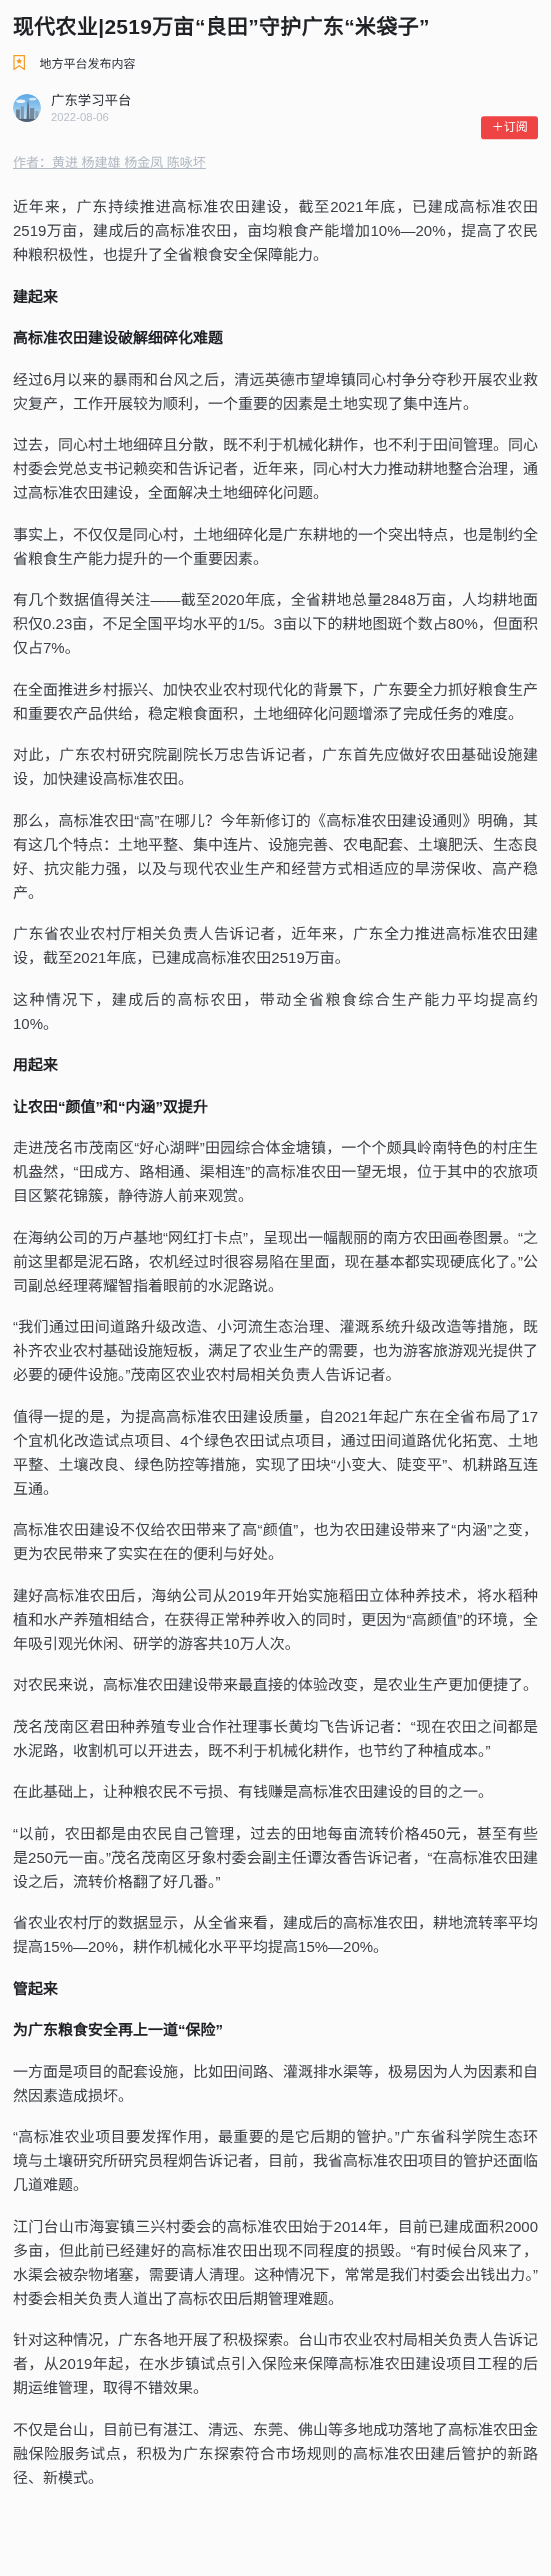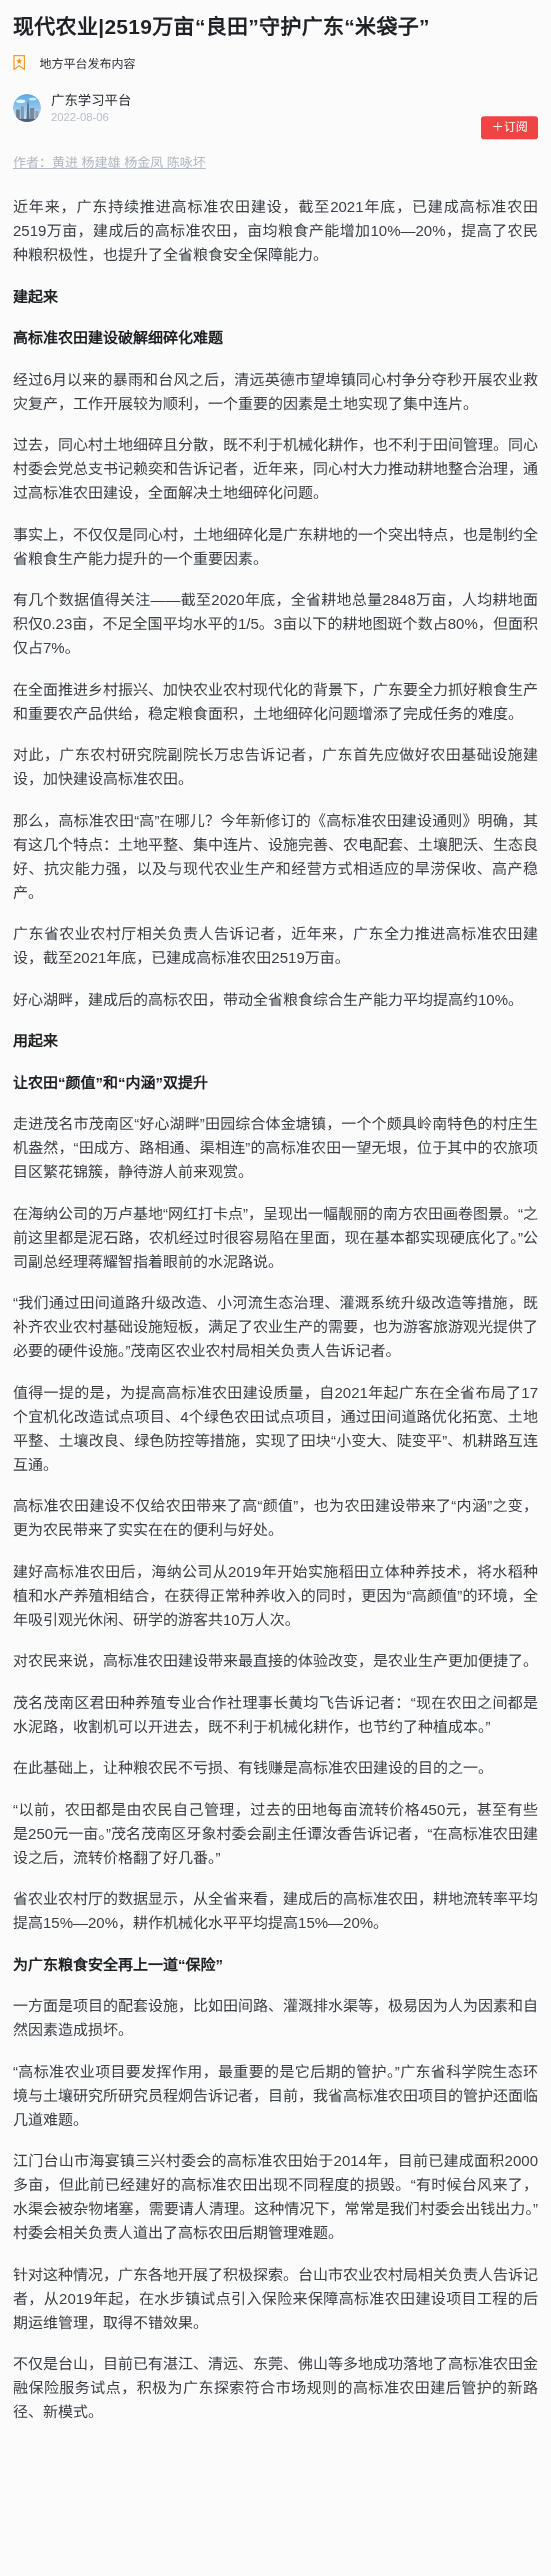--- a/index.html
+++ b/index.html
@@ -132,34 +132,35 @@
       <h2>建起来</h2>
       <h3>高标准农田建设破解细碎化难题</h3>
       <p>经过6月以来的暴雨和台风之后，清远英德市望埠镇同心村争分夺秒开展农业救灾复产，工作开展较为顺利，一个重要的因素是土地实现了集中连片。</p>
       <p>过去，同心村土地细碎且分散，既不利于机械化耕作，也不利于田间管理。同心村委会党总支书记赖奕和告诉记者，近年来，同心村大力推动耕地整合治理，通过高标准农田建设，全面解决土地细碎化问题。</p>
       <p>事实上，不仅仅是同心村，土地细碎化是广东耕地的一个突出特点，也是制约全省粮食生产能力提升的一个重要因素。</p>
       <p>有几个数据值得关注——截至2020年底，全省耕地总量2848万亩，人均耕地面积仅0.23亩，不足全国平均水平的1/5。3亩以下的耕地图斑个数占80%，但面积仅占7%。</p>
       <p>在全面推进乡村振兴、加快农业农村现代化的背景下，广东要全力抓好粮食生产和重要农产品供给，稳定粮食面积，土地细碎化问题增添了完成任务的难度。</p>
       <p>对此，广东农村研究院副院长万忠告诉记者，广东首先应做好农田基础设施建设，加快建设高标准农田。</p>
       <p>那么，高标准农田“高”在哪儿？今年新修订的《高标准农田建设通则》明确，其有这几个特点：土地平整、集中连片、设施完善、农电配套、土壤肥沃、生态良好、抗灾能力强，以及与现代农业生产和经营方式相适应的旱涝保收、高产稳产。</p>
       <p>广东省农业农村厅相关负责人告诉记者，近年来，广东全力推进高标准农田建设，截至2021年底，已建成高标准农田2519万亩。</p>
-      <p>好心湖畔，建成后的高标农田，带动全省粮食综合生产能力平均提高约10%。</p>
+      <p>这种情况下，建成后的高标农田，带动全省粮食综合生产能力平均提高约10%。</p>
       <h2>用起来</h2>
       <h3>让农田“颜值”和“内涵”双提升</h3>
       <p>走进茂名市茂南区“好心湖畔”田园综合体金塘镇，一个个颇具岭南特色的村庄生机盎然，“田成方、路相通、渠相连”的高标准农田一望无垠，位于其中的农旅项目区繁花锦簇，静待游人前来观赏。</p>
       <p>在海纳公司的万卢基地“网红打卡点”，呈现出一幅靓丽的南方农田画卷图景。“之前这里都是泥石路，农机经过时很容易陷在里面，现在基本都实现硬底化了。”公司副总经理蒋耀智指着眼前的水泥路说。</p>
       <p>“我们通过田间道路升级改造、小河流生态治理、灌溉系统升级改造等措施，既补齐农业农村基础设施短板，满足了农业生产的需要，也为游客旅游观光提供了必要的硬件设施。”茂南区农业农村局相关负责人告诉记者。</p>
       <p>值得一提的是，为提高高标准农田建设质量，自2021年起广东在全省布局了17个宜机化改造试点项目、4个绿色农田试点项目，通过田间道路优化拓宽、土地平整、土壤改良、绿色防控等措施，实现了田块“小变大、陡变平”、机耕路互连互通。</p>
       <p>高标准农田建设不仅给农田带来了高“颜值”，也为农田建设带来了“内涵”之变，更为农民带来了实实在在的便利与好处。</p>
       <p>建好高标准农田后，海纳公司从2019年开始实施稻田立体种养技术，将水稻种植和水产养殖相结合，在获得正常种养收入的同时，更因为“高颜值”的环境，全年吸引观光休闲、研学的游客共10万人次。</p>
       <p>对农民来说，高标准农田建设带来最直接的体验改变，是农业生产更加便捷了。</p>
       <p>茂名茂南区君田种养殖专业合作社理事长黄均飞告诉记者：“现在农田之间都是水泥路，收割机可以开进去，既不利于机械化耕作，也节约了种植成本。”</p>
       <p>在此基础上，让种粮农民不亏损、有钱赚是高标准农田建设的目的之一。</p>
       <p>“以前，农田都是由农民自己管理，过去的田地每亩流转价格450元，甚至有些是250元一亩。”茂名茂南区牙象村委会副主任谭汝香告诉记者，“在高标准农田建设之后，流转价格翻了好几番。”</p>
       <p>省农业农村厅的数据显示，从全省来看，建成后的高标准农田，耕地流转率平均提高15%—20%，耕作机械化水平平均提高15%—20%。</p>
+      <h2>管起来</h2>
       <h3>为广东粮食安全再上一道“保险”</h3>
       <p>一方面是项目的配套设施，比如田间路、灌溉排水渠等，极易因为人为因素和自然因素造成损坏。</p>
       <p>“高标准农业项目要发挥作用，最重要的是它后期的管护。”广东省科学院生态环境与土壤研究所研究员程炯告诉记者，目前，我省高标准农田项目的管护还面临几道难题。</p>
       <p>江门台山市海宴镇三兴村委会的高标准农田始于2014年，目前已建成面积2000多亩，但此前已经建好的高标准农田出现不同程度的损毁。“有时候台风来了，水渠会被杂物堵塞，需要请人清理。这种情况下，常常是我们村委会出钱出力。”村委会相关负责人道出了高标农田后期管理难题。</p>
       <p>针对这种情况，广东各地开展了积极探索。台山市农业农村局相关负责人告诉记者，从2019年起，在水步镇试点引入保险来保障高标准农田建设项目工程的后期运维管理，取得不错效果。</p>
       <p>不仅是台山，目前已有湛江、清远、东莞、佛山等多地成功落地了高标准农田金融保险服务试点，积极为广东探索符合市场规则的高标准农田建后管护的新路径、新模式。</p>
     </div>
 
 </div>
 

